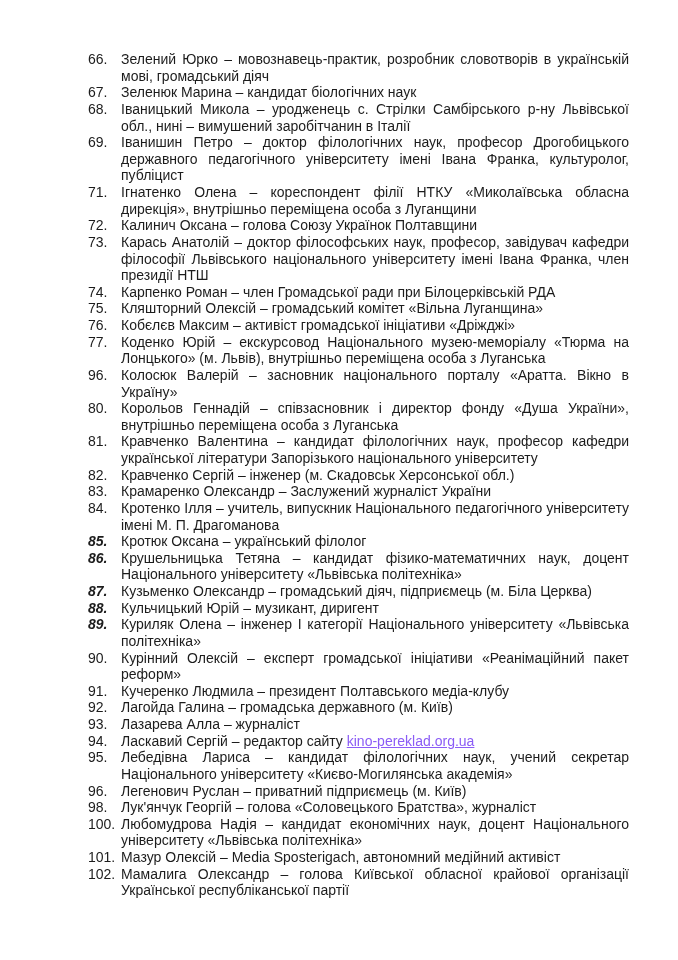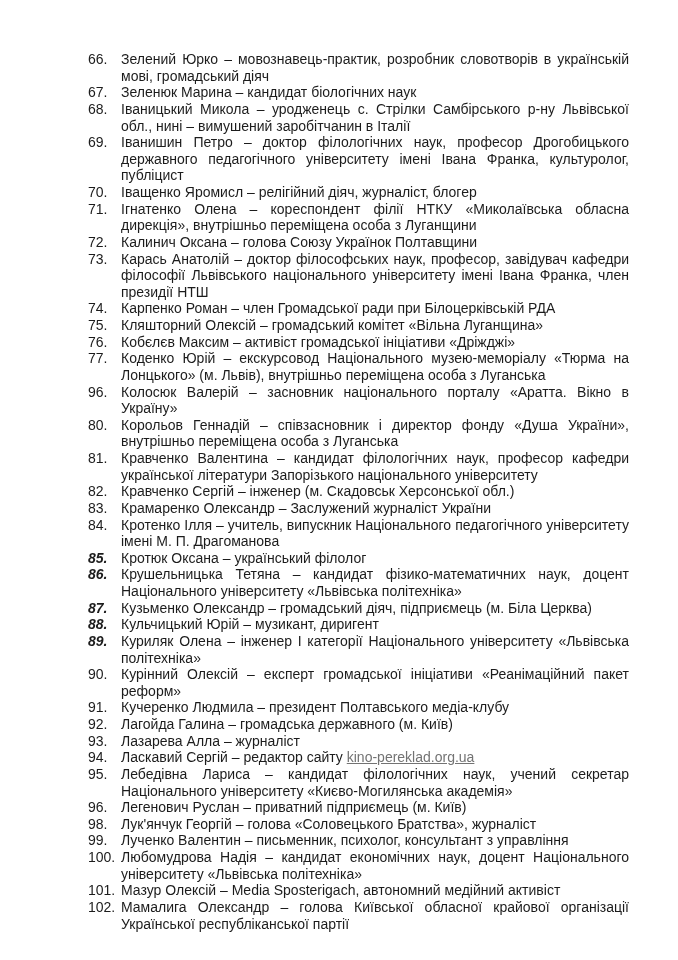--- a/index.html
+++ b/index.html
@@ -6,31 +6,30 @@
   body { width: 678px; height: 960px; overflow: hidden; position: relative; }
   .page {
     position: absolute; left: 88px; top: 51px; width: 541px;
     font-family: "Liberation Sans", sans-serif;
     font-size: 14px; line-height: 16.62px; color: #1c1c1c;
   }
   .item { position: relative; padding-left: 33px; text-align: justify; }
   .num { position: absolute; left: 0; top: 0; }
   .num.bold { font-weight: bold; font-style: italic; }
   .name { font-weight: normal; }
-  a.link { color: #737373; text-decoration: underline; }
+  a.link { color: #8b5cf6; text-decoration: underline; }
 </style>
 </head>
 <body>
 
 <div class="page" id="list">
     <div class="item"><span class="num">66.</span><span class="name">Зелений Юрко</span><span class="desc"> – мовознавець-практик, розробник словотворів в українській мові, громадський діяч</span></div>
     <div class="item"><span class="num">67.</span><span class="name">Зеленюк Марина</span><span class="desc"> – кандидат біологічних наук</span></div>
     <div class="item"><span class="num">68.</span><span class="name">Іваницький Микола</span><span class="desc"> – уродженець с. Стрілки Самбірського р-ну Львівської обл., нині – вимушений заробітчанин в Італії</span></div>
     <div class="item"><span class="num">69.</span><span class="name">Іванишин Петро</span><span class="desc"> – доктор філологічних наук, професор Дрогобицького державного педагогічного університету імені Івана Франка, культуролог, публіцист</span></div>
-    <div class="item"><span class="num">70.</span><span class="name">Іващенко Яромисл</span><span class="desc"> – релігійний діяч, журналіст, блогер</span></div>
     <div class="item"><span class="num">71.</span><span class="name">Ігнатенко Олена</span><span class="desc"> – кореспондент філії НТКУ «Миколаївська обласна дирекція», внутрішньо переміщена особа з Луганщини</span></div>
     <div class="item"><span class="num">72.</span><span class="name">Калинич Оксана</span><span class="desc"> – голова Союзу Українок Полтавщини</span></div>
     <div class="item"><span class="num">73.</span><span class="name">Карась Анатолій</span><span class="desc"> – доктор філософських наук, професор, завідувач кафедри філософії Львівського національного університету імені Івана Франка, член президії НТШ</span></div>
     <div class="item"><span class="num">74.</span><span class="name">Карпенко Роман</span><span class="desc"> – член Громадської ради при Білоцерківській РДА</span></div>
     <div class="item"><span class="num">75.</span><span class="name">Кляшторний Олексій</span><span class="desc"> – громадський комітет «Вільна Луганщина»</span></div>
     <div class="item"><span class="num">76.</span><span class="name">Кобєлєв Максим</span><span class="desc"> – активіст громадської ініціативи «Дріжджі»</span></div>
     <div class="item"><span class="num">77.</span><span class="name">Коденко Юрій</span><span class="desc"> – екскурсовод Національного музею-меморіалу «Тюрма на Лонцького» (м. Львів), внутрішньо переміщена особа з Луганська</span></div>
     <div class="item"><span class="num">96.</span><span class="name">Колосюк Валерій</span><span class="desc"> – засновник національного порталу «Аратта. Вікно в Україну»</span></div>
     <div class="item"><span class="num">80.</span><span class="name">Корольов Геннадій</span><span class="desc"> – співзасновник і директор фонду «Душа України», внутрішньо переміщена особа з Луганська</span></div>
     <div class="item"><span class="num">81.</span><span class="name">Кравченко Валентина</span><span class="desc"> – кандидат філологічних наук, професор кафедри української літератури Запорізького національного університету</span></div>
@@ -43,17 +42,16 @@
     <div class="item"><span class="num bold">88.</span><span class="name">Кульчицький Юрій</span><span class="desc"> – музикант, диригент</span></div>
     <div class="item"><span class="num bold">89.</span><span class="name">Куриляк Олена</span><span class="desc"> – інженер І категорії Національного університету «Львівська політехніка»</span></div>
     <div class="item"><span class="num">90.</span><span class="name">Курінний Олексій</span><span class="desc"> – експерт громадської ініціативи «Реанімаційний пакет реформ»</span></div>
     <div class="item"><span class="num">91.</span><span class="name">Кучеренко Людмила</span><span class="desc"> – президент Полтавського медіа-клубу</span></div>
     <div class="item"><span class="num">92.</span><span class="name">Лагойда Галина</span><span class="desc"> – громадська державного (м. Київ)</span></div>
     <div class="item"><span class="num">93.</span><span class="name">Лазарева Алла</span><span class="desc"> – журналіст</span></div>
     <div class="item"><span class="num">94.</span><span class="name">Ласкавий Сергій</span><span class="desc"> – редактор сайту </span><a class="link" title="kino-pereklad.org.ua">kino-pereklad.org.ua</a></div>
     <div class="item"><span class="num">95.</span><span class="name">Лебедівна Лариса</span><span class="desc"> – кандидат філологічних наук, учений секретар Національного університету «Києво-Могилянська академія»</span></div>
     <div class="item"><span class="num">96.</span><span class="name">Легенович Руслан</span><span class="desc"> – приватний підприємець (м. Київ)</span></div>
     <div class="item"><span class="num">98.</span><span class="name">Лук'янчук Георгій</span><span class="desc"> – голова «Соловецького Братства», журналіст</span></div>
-    <div class="item"><span class="num">99.</span><span class="name">Лученко Валентин</span><span class="desc"> – письменник, психолог, консультант з управління</span></div>
     <div class="item"><span class="num">100.</span><span class="name">Любомудрова Надія</span><span class="desc"> – кандидат економічних наук, доцент Національного університету «Львівська політехніка»</span></div>
     <div class="item"><span class="num">101.</span><span class="name">Мазур Олексій</span><span class="desc"> – Media Sposterigach, автономний медійний активіст</span></div>
     <div class="item"><span class="num">102.</span><span class="name">Мамалига Олександр</span><span class="desc"> – голова Київської обласної крайової організації Української республіканської партії</span></div>
   </div>
 
 </body></html>

